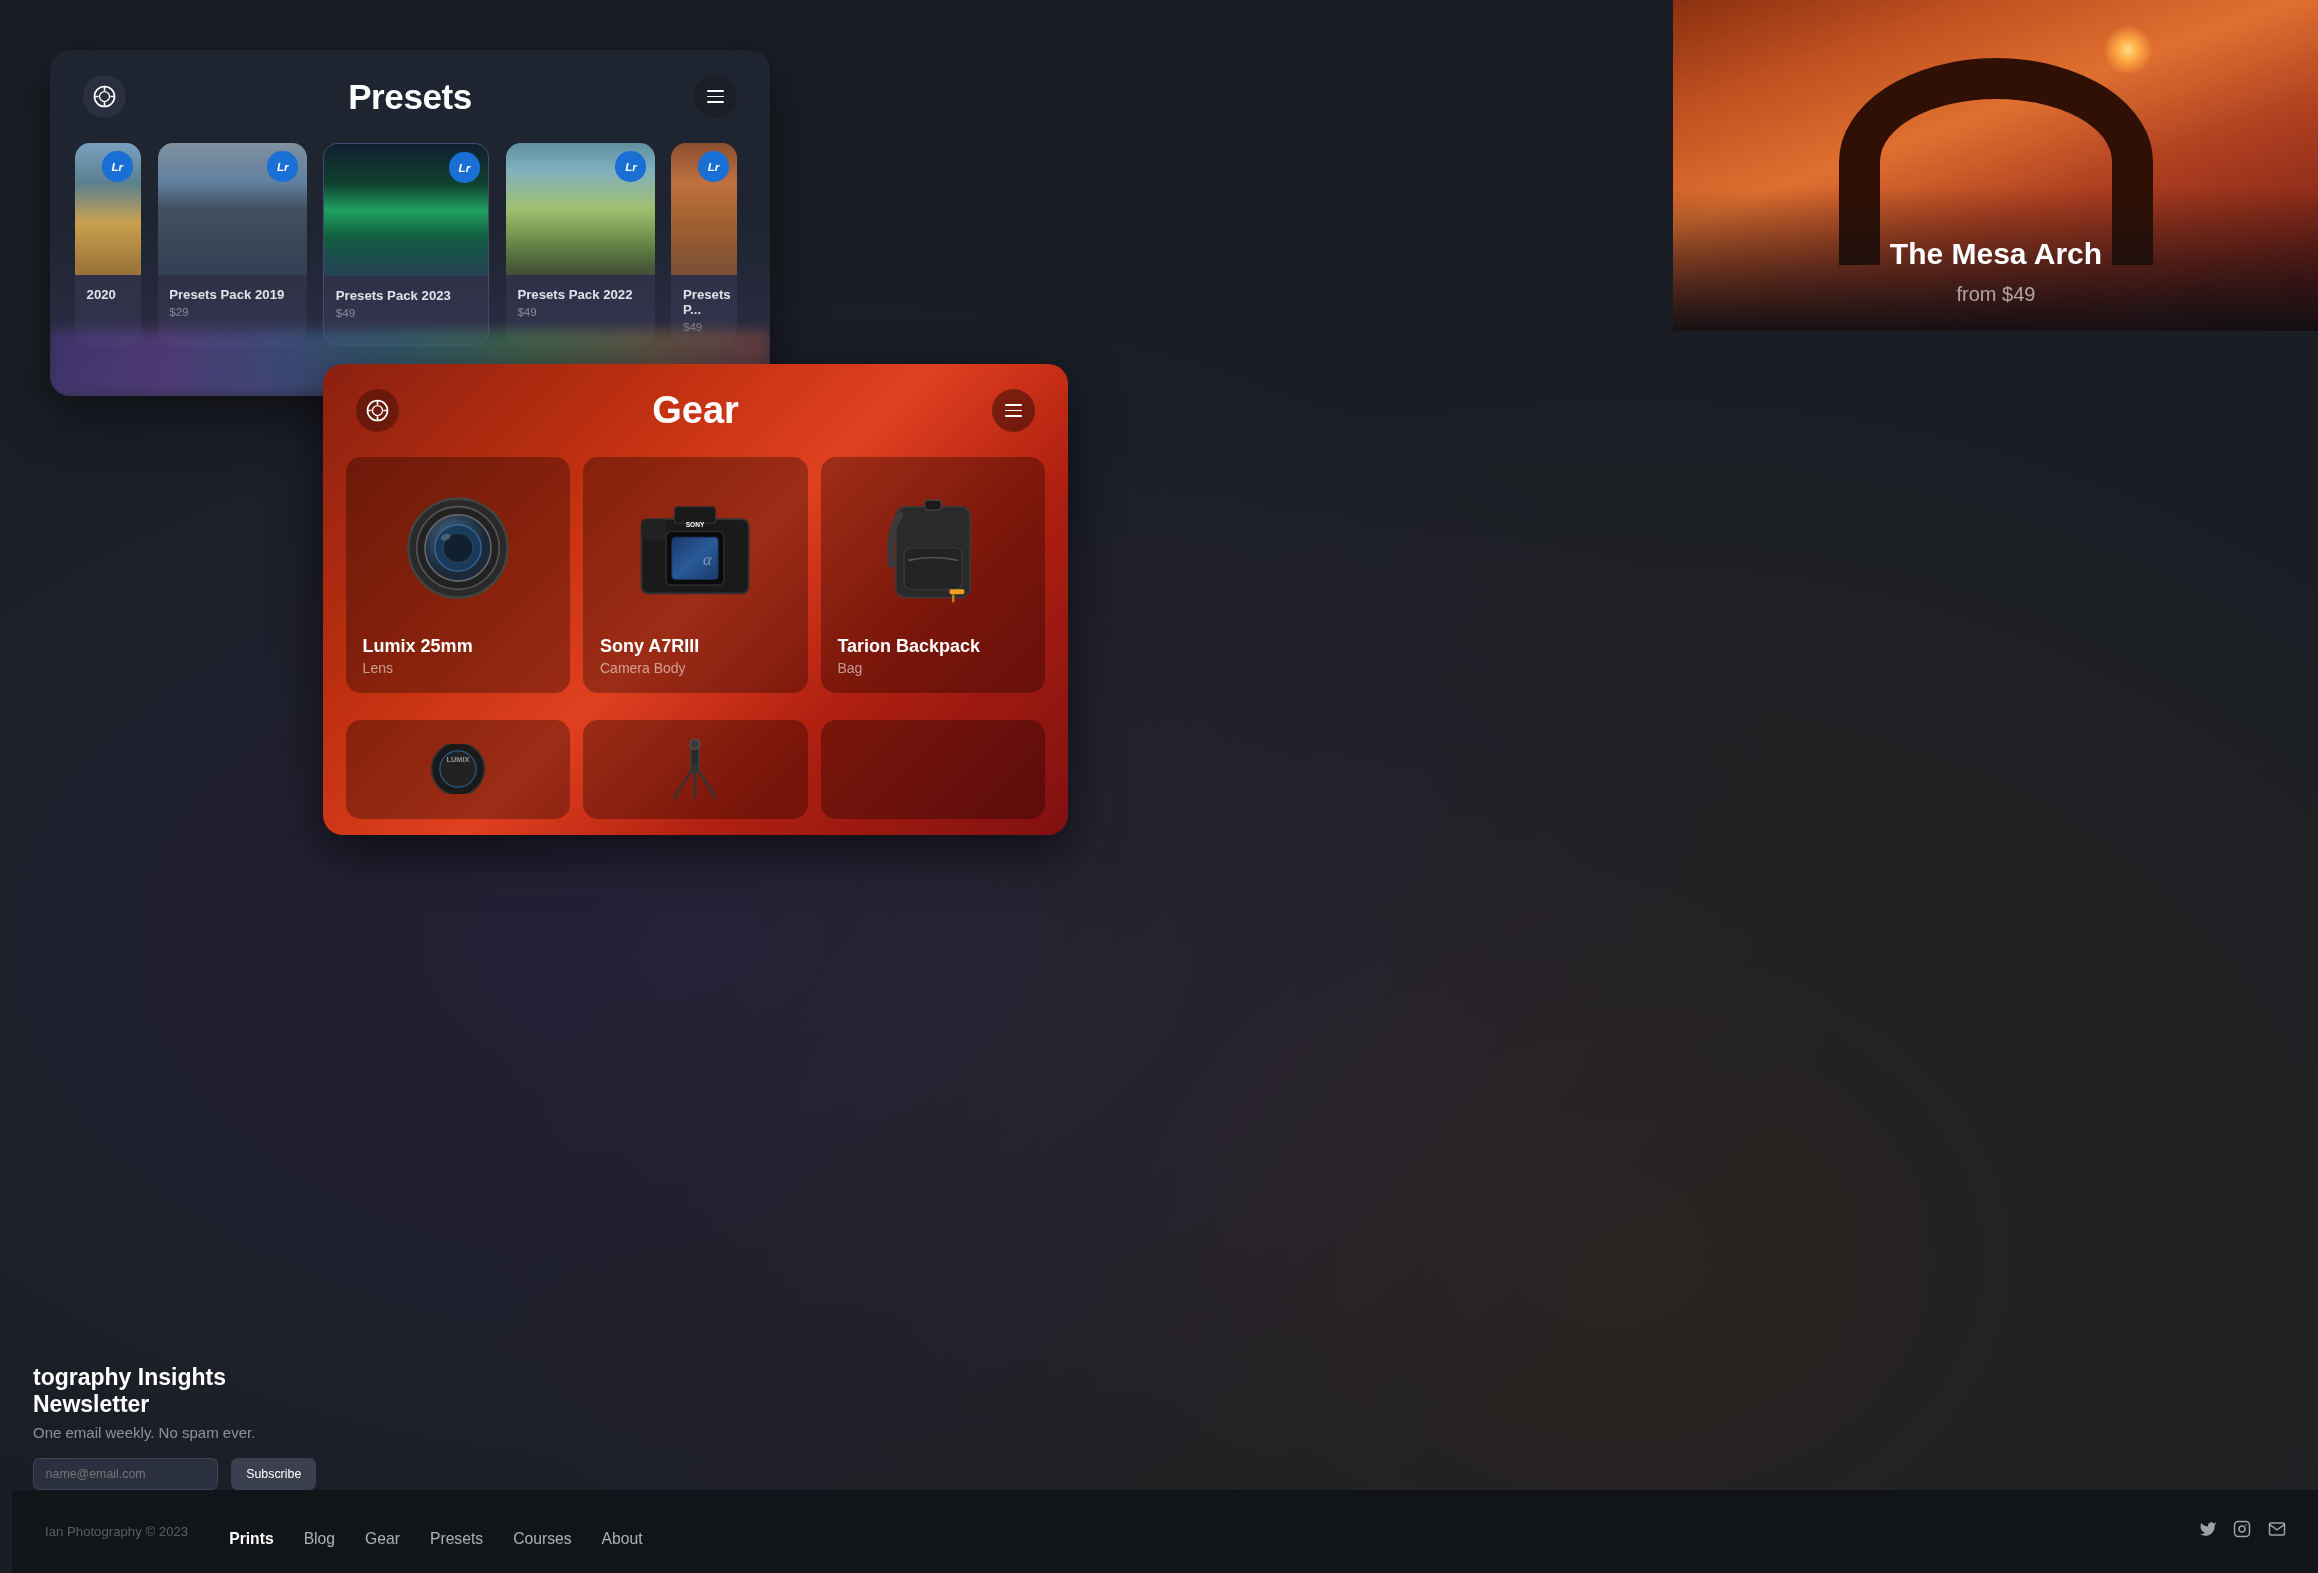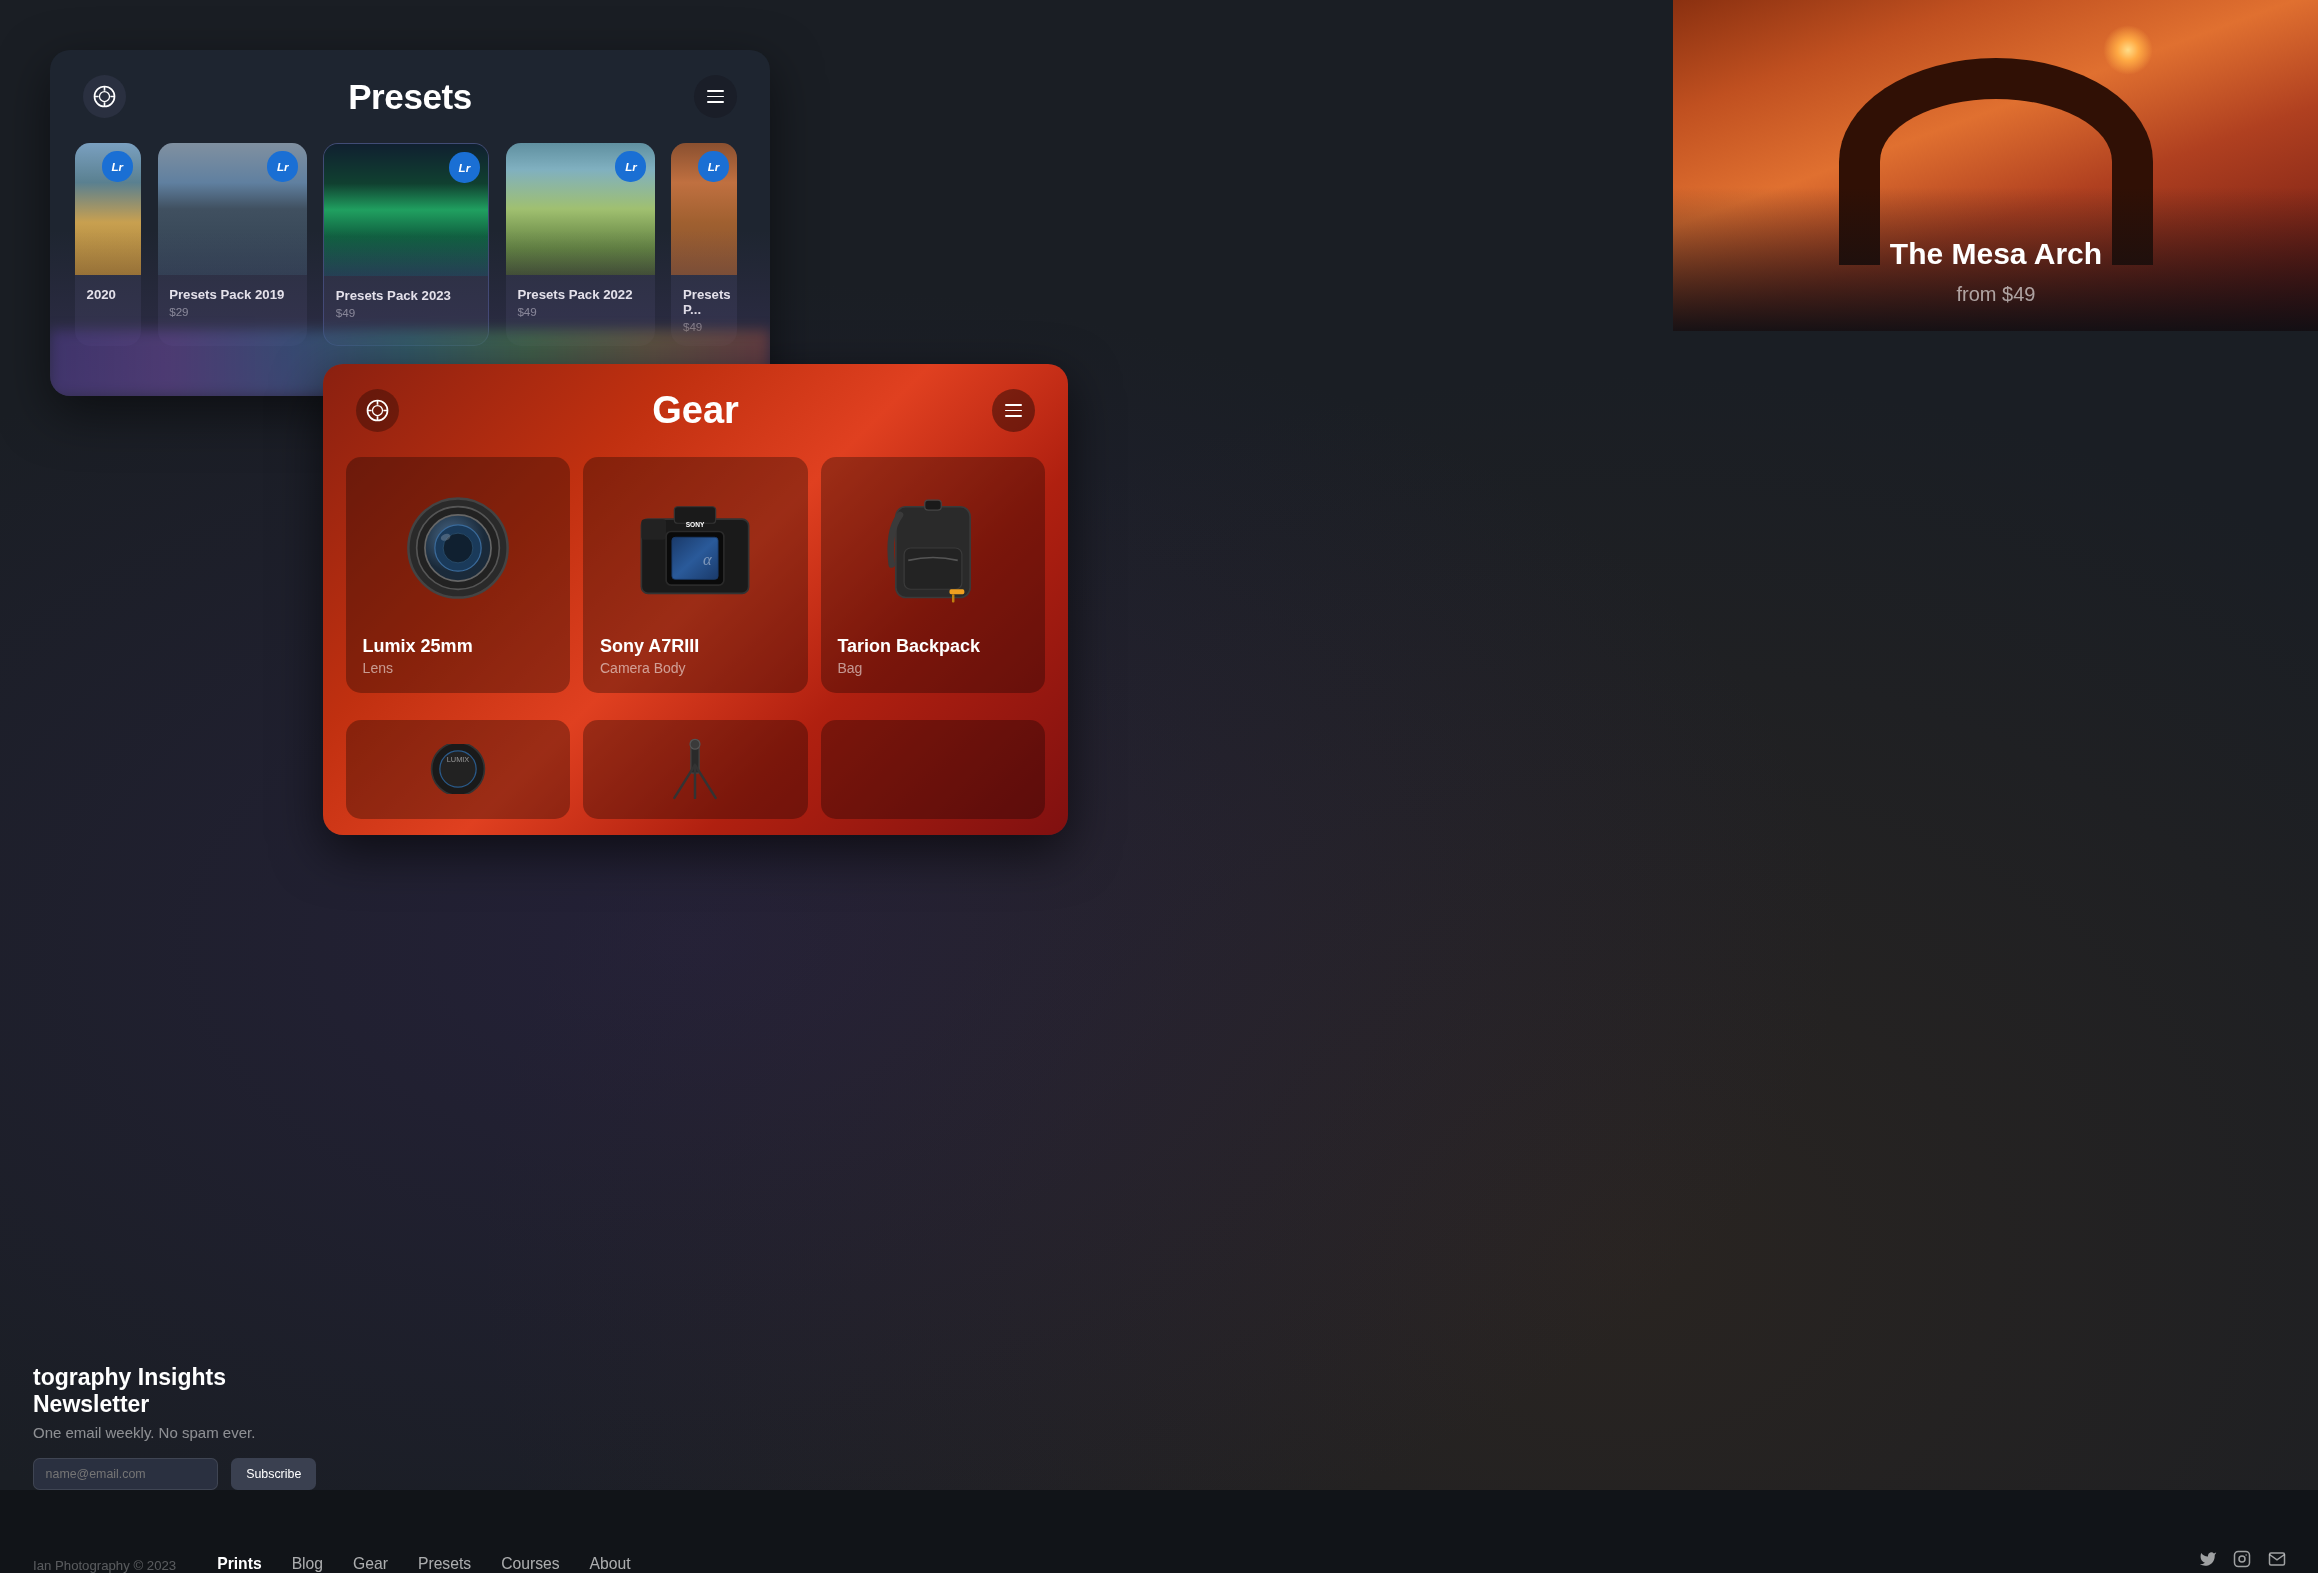--- a/index.html
+++ b/index.html
@@ -338,26 +338,26 @@
       margin-left: auto;
     }
     .social-icon {
       font-size: 16.6px;
       color: rgba(255,255,255,0.6);
       cursor: pointer;
     }
     .footer-bottom {
       position: absolute;
       bottom: 0;
-      left: 0;
+      left: 12px;
       right: 0;
       background: #111418;
       height: 83px;
       display: flex;
-      align-items: flex-end;
+      align-items: center;
       padding: 0 33px;
       gap: 41px;
     }
     .footer-copy {
       font-size: 13.2px;
       color: rgba(255,255,255,0.3);
     }
   </style>
 </head>
 <body>
@@ -538,21 +538,21 @@
 
           <rect x="85" y="130" width="18" height="6" rx="2" fill="#f0a020"></rect>
           <rect x="88" y="136" width="3" height="10" rx="1" fill="#c08010"></rect>
         </svg>
       </div>
       <div class="gear-card-name">Tarion Backpack</div>
       <div class="gear-card-type">Bag</div>
     </div>
   </div>
 
-  <div class="gear-grid" style="padding-top:4px; padding-bottom:16.6px;">
+  <div class="gear-grid" style="padding-top:4px; padding-bottom:16.6px;font-weight:bold;">
     <div class="gear-card" style="height:99px; overflow:hidden;">
       <div style="display:flex;align-items:center;justify-content:center;height:66px;">
         <svg width="66" height="50" viewBox="0 0 80 60">
           <ellipse cx="40" cy="30" rx="32" ry="32" fill="#1a1a1a" stroke="#333" stroke-width="2"></ellipse>
           <ellipse cx="40" cy="30" rx="22" ry="22" fill="#222" stroke="#2a5a8a" stroke-width="1.5"></ellipse>
           <text x="40" y="22" text-anchor="middle" fill="rgba(255,255,255,0.5)" font-size="9" font-family="sans-serif">LUMIX</text>
         </svg>
       </div>
     </div>
     <div class="gear-card" style="height:99px; overflow:hidden;">

